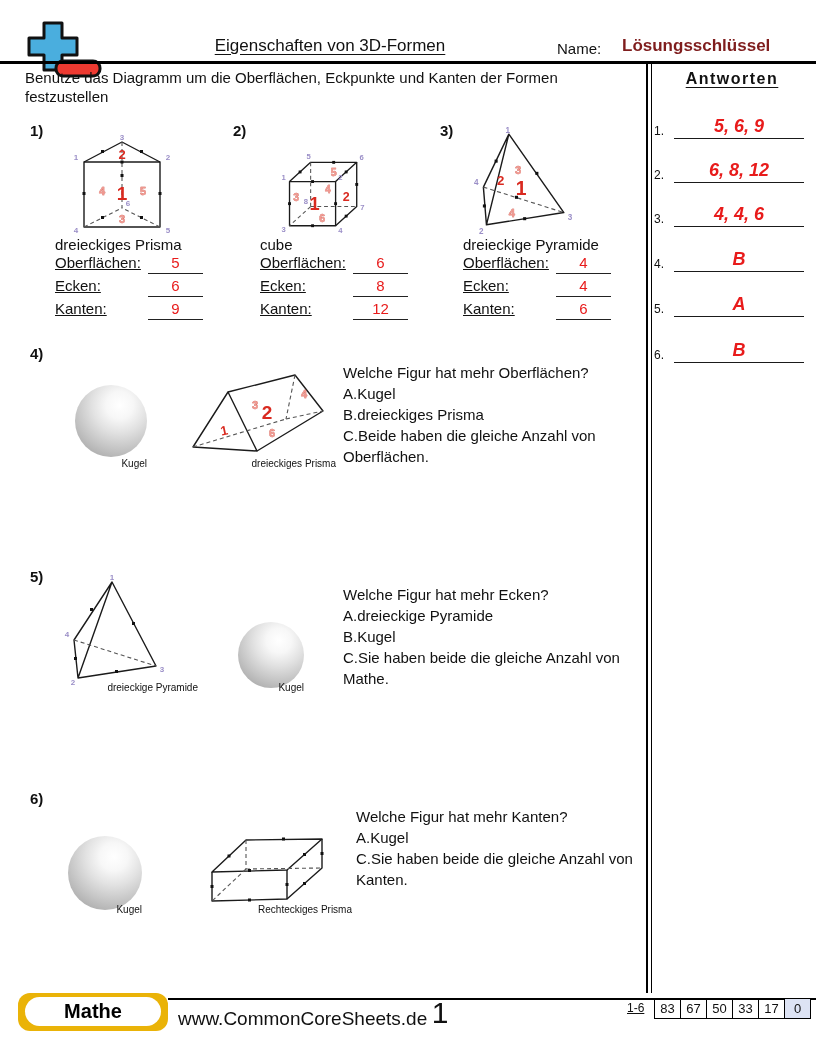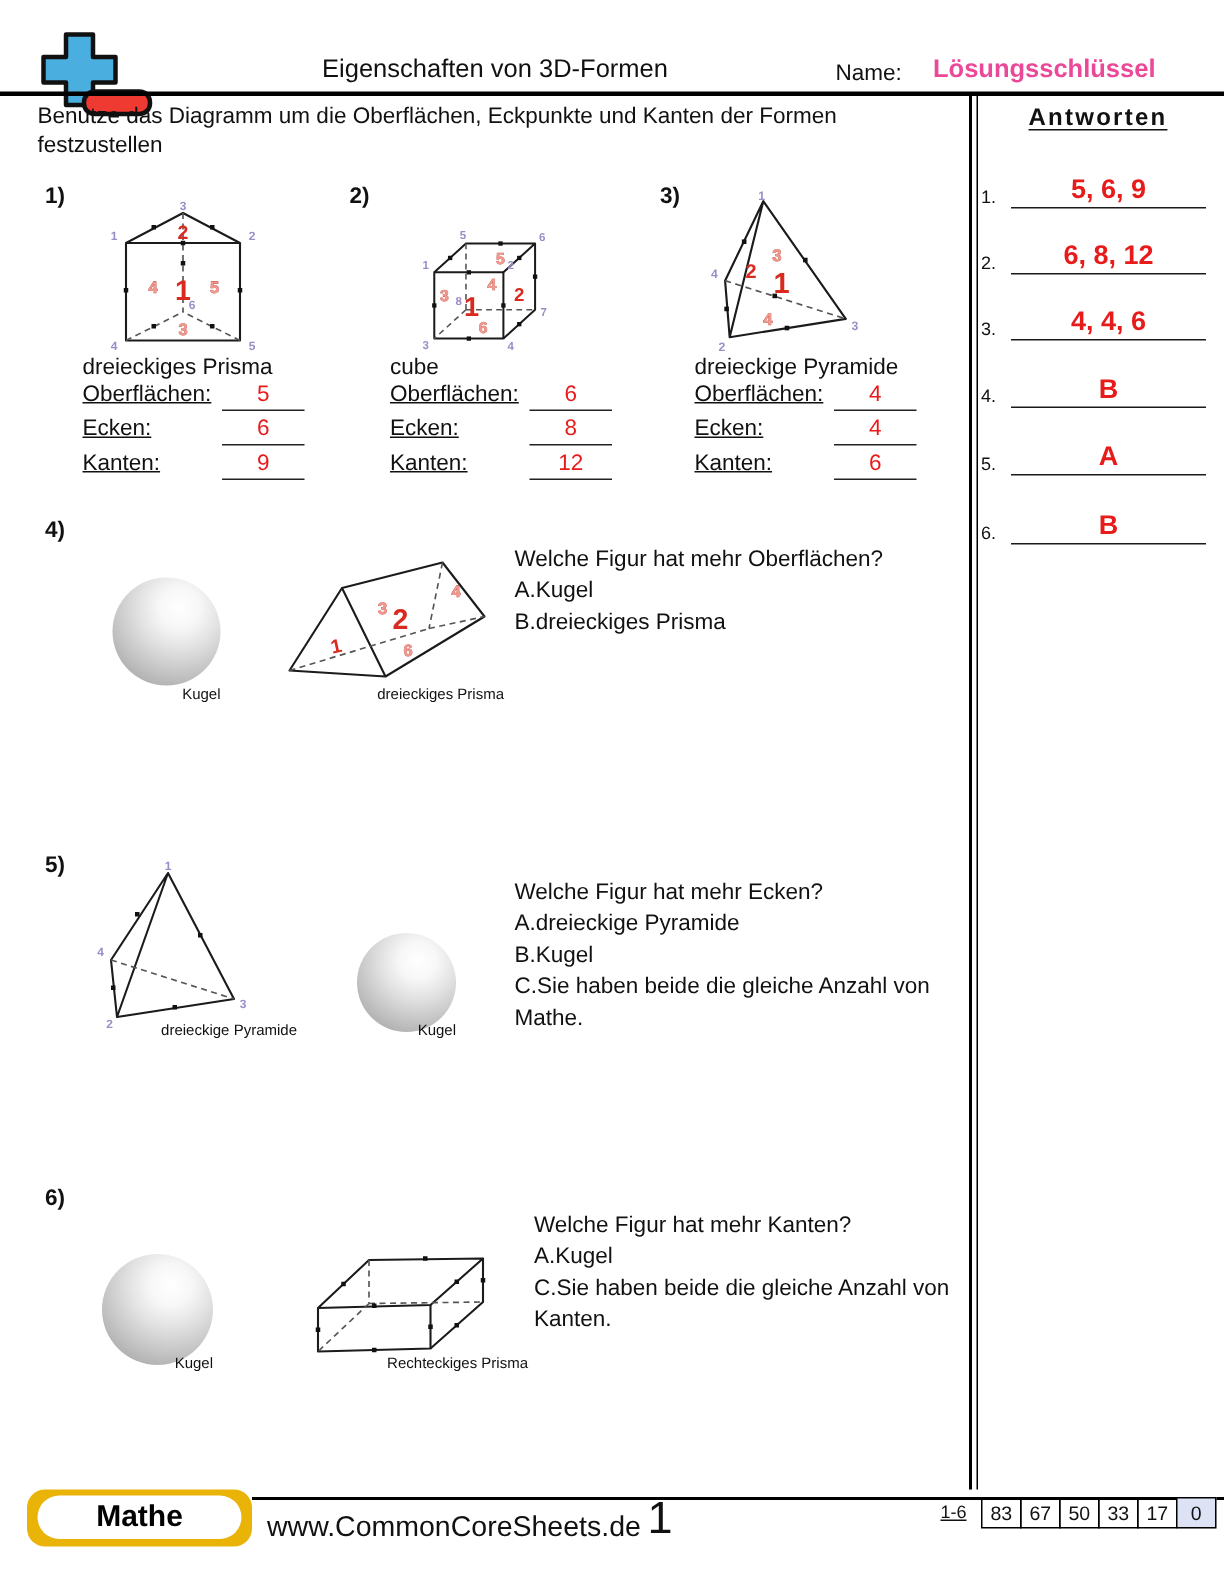--- a/index.html
+++ b/index.html
@@ -1,34 +1,34 @@
 <!DOCTYPE html>
 <html><head>
 <meta charset="utf-8">
 <style>
   html,body{margin:0;padding:0;}
   body{width:816px;height:1056px;position:relative;background:#fff;
        font-family:"Liberation Sans",sans-serif;color:#111;overflow:hidden;}
   .abs{position:absolute;}
   
   .title{left:170px;top:36px;width:320px;text-align:center;font-size:17px;
-         text-underline-offset:3px;}
+         text-decoration:underline;text-underline-offset:3px;}
   .name-label{left:557px;top:40px;font-size:15px;}
-  .key-label{left:622px;top:36px;font-size:17px;font-weight:bold;color:#ec4899;}
+  .key-label{left:622px;top:36px;font-size:17px;font-weight:bold;color:#7f1d1d;}
   .header-rule{left:0;top:61px;width:816px;height:3px;background:#000;}
   .instructions{left:25px;top:68px;width:612px;font-size:15px;font-weight:normal;line-height:19px;}
   
   .vsep{left:646px;top:63px;height:930px;width:3px;
         border-left:2.5px solid #000;border-right:1.2px solid #000;}
   .ans-title{left:652px;top:70px;width:160px;text-align:center;font-size:16px;font-weight:bold;
              letter-spacing:1.5px;text-decoration:underline;text-underline-offset:3px;}
   .ans-row{left:654px;width:150px;height:26px;display:flex;align-items:flex-end;}
   .ans-num{width:20px;font-size:12px;padding-bottom:1px;}
   .ans-line{flex:1;border-bottom:1.8px solid #1a1a1a;text-align:center;
-            color:#e81b1b;font-weight:bold;font-size:18px;line-height:24px;}
+            color:#e81b1b;font-weight:bold;font-size:18px;line-height:24px;font-style:italic;}
   
   .pnum{font-size:15px;font-weight:bold;}
   .shape-label{font-size:15px;}
   .frow{height:20px;display:flex;}
   .flabel{width:93px;font-size:15px;text-decoration:underline;}
   .fline{width:55px;border-bottom:1.6px solid #222;text-align:center;
          color:#e81b1b;font-size:15px;line-height:18px;}
   
   .qblock{font-size:15px;line-height:21px;}
   .sphere{border-radius:50%;
@@ -232,20 +232,21 @@
   <text class="fn-big" x="84" y="52">2</text>
   <text class="fn-sm" x="72" y="42">3</text>
   <text class="fn-sm" x="121" y="31">4</text>
   <text class="fn-sm" x="89" y="70">6</text>
 </svg>
 <div class="abs ctr" style="left:180px;top:458px;width:156px;">dreieckiges Prisma</div>
 <div class="abs qblock" style="left:343px;top:362px;width:300px;">
   <div>Welche Figur hat mehr Oberflächen?</div>
   <div>A.Kugel</div>
   <div>B.dreieckiges Prisma</div>
+  <div>C.Beide haben die gleiche Anzahl von Oberflächen.</div>
 </div>
 
 <div class="abs pnum" style="left:30px;top:568px;">5)</div>
 <svg class="abs" style="left:52px;top:574px;" width="130" height="112" viewBox="0 0 130 112">
   <polyline class="edge" points="22,66 60,8 26,104 60,8 104,92 26,104 22,66 26,104"></polyline>
   <line class="hedge" x1="22" y1="66" x2="104" y2="92"></line>
   <rect class="tick" x="38" y="34" width="3" height="3"></rect>
   <rect class="tick" x="80" y="48" width="3" height="3"></rect>
   <rect class="tick" x="22" y="83" width="3" height="3"></rect>
   <rect class="tick" x="63" y="96" width="3" height="3"></rect>

